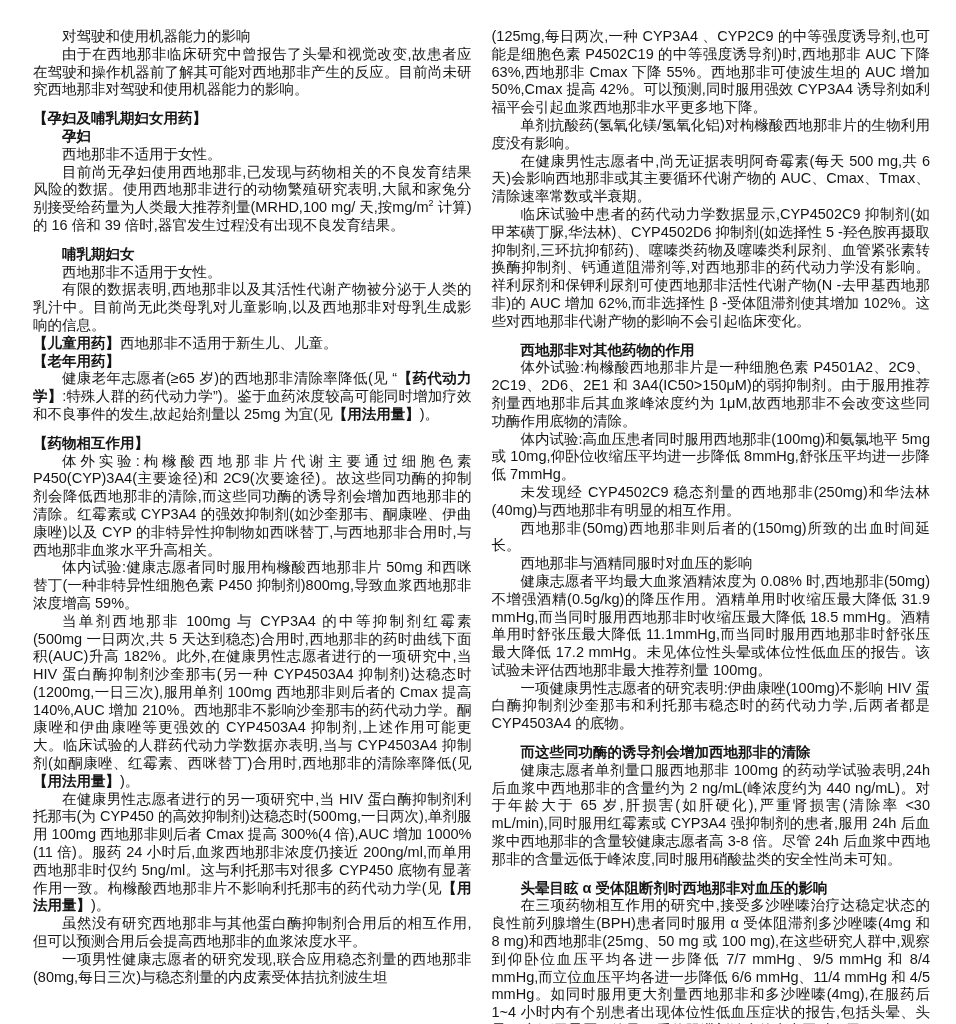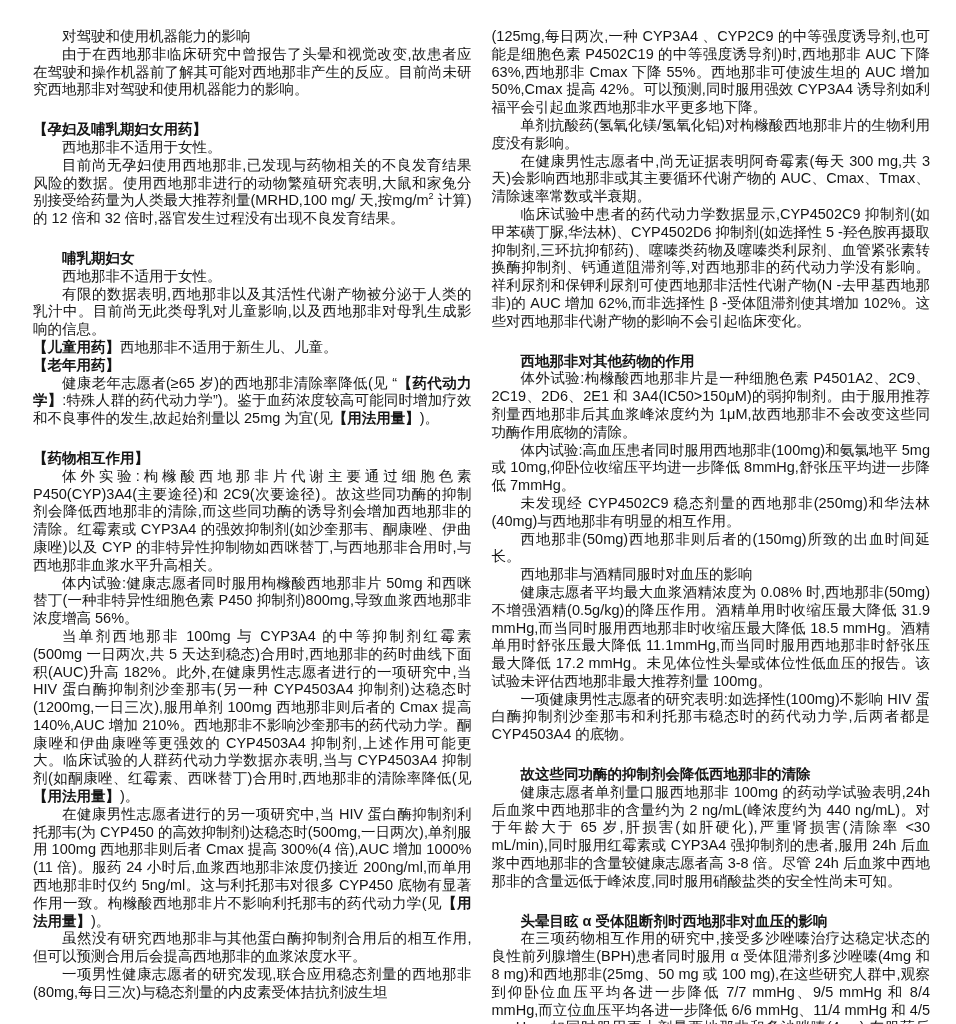--- a/index.html
+++ b/index.html
@@ -29,63 +29,64 @@
   .col {
     flex: 1 1 0;
     min-width: 0;
     text-align: justify;
   }
   p.block {
     margin: 0;
     text-align: justify;
   }
   p.indent { text-indent: 2em; }
-  p.gap { margin-top: 22px; }
+  p.gap { margin-top: 11px; }
   .b { font-weight: bold; }
   sup {
     font-size: 9px;
     line-height: 0;
     vertical-align: super;
   }
 </style>
 </head>
 <body>
 
 <div class="page" style="background: rgb(255, 255, 255); color: rgb(22, 22, 22);">
   <div class="col">
       <p class="block indent"><span>对驾驶和使用机器能力的影响</span></p>
       <p class="block indent"><span>由于在西地那非临床研究中曾报告了头晕和视觉改变,故患者应在驾驶和操作机器前了解其可能对西地那非产生的反应。目前尚未研究西地那非对驾驶和使用机器能力的影响。</span></p>
       <p class="block gap"><span class="b">【孕妇及哺乳期妇女用药】</span></p>
+      <p class="block indent"><span class="b">孕妇</span></p>
       <p class="block indent"><span>西地那非不适用于女性。</span></p>
-      <p class="block indent"><span>目前尚无孕妇使用西地那非,已发现与药物相关的不良发育结果风险的数据。使用西地那非进行的动物繁殖研究表明,大鼠和家兔分别接受给药量为人类最大推荐剂量(MRHD,100 mg/ 天,按mg/m</span><sup>2</sup><span> 计算)的 12 倍和 32 倍时,器官发生过程没有出现不良发育结果。</span></p>
+      <p class="block indent"><span>目前尚无孕妇使用西地那非,已发现与药物相关的不良发育结果风险的数据。使用西地那非进行的动物繁殖研究表明,大鼠和家兔分别接受给药量为人类最大推荐剂量(MRHD,100 mg/ 天,按mg/m</span><sup>2</sup><span> 计算)的 16 倍和 39 倍时,器官发生过程没有出现不良发育结果。</span></p>
       <p class="block indent gap"><span class="b">哺乳期妇女</span></p>
       <p class="block indent"><span>西地那非不适用于女性。</span></p>
       <p class="block indent"><span>有限的数据表明,西地那非以及其活性代谢产物被分泌于人类的乳汁中。目前尚无此类母乳对儿童影响,以及西地那非对母乳生成影响的信息。</span></p>
       <p class="block"><span class="b">【儿童用药】</span><span>西地那非不适用于新生儿、儿童。</span></p>
       <p class="block"><span class="b">【老年用药】</span></p>
       <p class="block indent"><span>健康老年志愿者(≥65 岁)的西地那非清除率降低(见 “</span><span class="b">【药代动力学】</span><span>:特殊人群的药代动力学”)。鉴于血药浓度较高可能同时增加疗效和不良事件的发生,故起始剂量以 25mg 为宜(见</span><span class="b">【用法用量】</span><span>)。</span></p>
       <p class="block gap"><span class="b">【药物相互作用】</span></p>
       <p class="block indent"><span>体外实验:枸橼酸西地那非片代谢主要通过细胞色素 P450(CYP)3A4(主要途径)和 2C9(次要途径)。故这些同功酶的抑制剂会降低西地那非的清除,而这些同功酶的诱导剂会增加西地那非的清除。红霉素或 CYP3A4 的强效抑制剂(如沙奎那韦、酮康唑、伊曲康唑)以及 CYP 的非特异性抑制物如西咪替丁,与西地那非合用时,与西地那非血浆水平升高相关。</span></p>
-      <p class="block indent"><span>体内试验:健康志愿者同时服用枸橼酸西地那非片 50mg 和西咪替丁(一种非特异性细胞色素 P450 抑制剂)800mg,导致血浆西地那非浓度增高 56%。</span></p>
+      <p class="block indent"><span>体内试验:健康志愿者同时服用枸橼酸西地那非片 50mg 和西咪替丁(一种非特异性细胞色素 P450 抑制剂)800mg,导致血浆西地那非浓度增高 59%。</span></p>
       <p class="block indent"><span>当单剂西地那非 100mg 与 CYP3A4 的中等抑制剂红霉素(500mg 一日两次,共 5 天达到稳态)合用时,西地那非的药时曲线下面积(AUC)升高 182%。此外,在健康男性志愿者进行的一项研究中,当 HIV 蛋白酶抑制剂沙奎那韦(另一种 CYP4503A4 抑制剂)达稳态时(1200mg,一日三次),服用单剂 100mg 西地那非则后者的 Cmax 提高 140%,AUC 增加 210%。西地那非不影响沙奎那韦的药代动力学。酮康唑和伊曲康唑等更强效的 CYP4503A4 抑制剂,上述作用可能更大。临床试验的人群药代动力学数据亦表明,当与 CYP4503A4 抑制剂(如酮康唑、红霉素、西咪替丁)合用时,西地那非的清除率降低(见</span><span class="b">【用法用量】</span><span>)。</span></p>
       <p class="block indent"><span>在健康男性志愿者进行的另一项研究中,当 HIV 蛋白酶抑制剂利托那韦(为 CYP450 的高效抑制剂)达稳态时(500mg,一日两次),单剂服用 100mg 西地那非则后者 Cmax 提高 300%(4 倍),AUC 增加 1000%(11 倍)。服药 24 小时后,血浆西地那非浓度仍接近 200ng/ml,而单用西地那非时仅约 5ng/ml。这与利托那韦对很多 CYP450 底物有显著作用一致。枸橼酸西地那非片不影响利托那韦的药代动力学(见</span><span class="b">【用法用量】</span><span>)。</span></p>
       <p class="block indent"><span>虽然没有研究西地那非与其他蛋白酶抑制剂合用后的相互作用,但可以预测合用后会提高西地那非的血浆浓度水平。</span></p>
       <p class="block indent"><span>一项男性健康志愿者的研究发现,联合应用稳态剂量的西地那非(80mg,每日三次)与稳态剂量的内皮素受体拮抗剂波生坦</span></p>
     </div>
   <div class="col">
       <p class="block"><span>(125mg,每日两次,一种 CYP3A4 、CYP2C9 的中等强度诱导剂,也可能是细胞色素 P4502C19 的中等强度诱导剂)时,西地那非 AUC 下降 63%,西地那非 Cmax 下降 55%。西地那非可使波生坦的 AUC 增加 50%,Cmax 提高 42%。可以预测,同时服用强效 CYP3A4 诱导剂如利福平会引起血浆西地那非水平更多地下降。</span></p>
       <p class="block indent"><span>单剂抗酸药(氢氧化镁/氢氧化铝)对枸橼酸西地那非片的生物利用度没有影响。</span></p>
-      <p class="block indent"><span>在健康男性志愿者中,尚无证据表明阿奇霉素(每天 300 mg,共 3 天)会影响西地那非或其主要循环代谢产物的 AUC、Cmax、Tmax、清除速率常数或半衰期。</span></p>
+      <p class="block indent"><span>在健康男性志愿者中,尚无证据表明阿奇霉素(每天 500 mg,共 6 天)会影响西地那非或其主要循环代谢产物的 AUC、Cmax、Tmax、清除速率常数或半衰期。</span></p>
       <p class="block indent"><span>临床试验中患者的药代动力学数据显示,CYP4502C9 抑制剂(如甲苯磺丁脲,华法林)、CYP4502D6 抑制剂(如选择性 5 -羟色胺再摄取抑制剂,三环抗抑郁药)、噻嗪类药物及噻嗪类利尿剂、血管紧张素转换酶抑制剂、钙通道阻滞剂等,对西地那非的药代动力学没有影响。祥利尿剂和保钾利尿剂可使西地那非活性代谢产物(N -去甲基西地那非)的 AUC 增加 62%,而非选择性 β -受体阻滞剂使其增加 102%。这些对西地那非代谢产物的影响不会引起临床变化。</span></p>
       <p class="block indent gap"><span class="b">西地那非对其他药物的作用</span></p>
       <p class="block indent"><span>体外试验:枸橼酸西地那非片是一种细胞色素 P4501A2、2C9、2C19、2D6、2E1 和 3A4(IC50&gt;150μM)的弱抑制剂。由于服用推荐剂量西地那非后其血浆峰浓度约为 1μM,故西地那非不会改变这些同功酶作用底物的清除。</span></p>
       <p class="block indent"><span>体内试验:高血压患者同时服用西地那非(100mg)和氨氯地平 5mg 或 10mg,仰卧位收缩压平均进一步降低 8mmHg,舒张压平均进一步降低 7mmHg。</span></p>
       <p class="block indent"><span>未发现经 CYP4502C9 稳态剂量的西地那非(250mg)和华法林(40mg)与西地那非有明显的相互作用。</span></p>
       <p class="block indent"><span>西地那非(50mg)西地那非则后者的(150mg)所致的出血时间延长。</span></p>
       <p class="block indent"><span>西地那非与酒精同服时对血压的影响</span></p>
       <p class="block indent"><span>健康志愿者平均最大血浆酒精浓度为 0.08% 时,西地那非(50mg)不增强酒精(0.5g/kg)的降压作用。酒精单用时收缩压最大降低 31.9 mmHg,而当同时服用西地那非时收缩压最大降低 18.5 mmHg。酒精单用时舒张压最大降低 11.1mmHg,而当同时服用西地那非时舒张压最大降低 17.2 mmHg。未见体位性头晕或体位性低血压的报告。该试验未评估西地那非最大推荐剂量 100mg。</span></p>
-      <p class="block indent"><span>一项健康男性志愿者的研究表明:如选择性(100mg)不影响 HIV 蛋白酶抑制剂沙奎那韦和利托那韦稳态时的药代动力学,后两者都是 CYP4503A4 的底物。</span></p>
-      <p class="block indent gap"><span class="b">故这些同功酶的抑制剂会降低西地那非的清除</span></p>
+      <p class="block indent"><span>一项健康男性志愿者的研究表明:伊曲康唑(100mg)不影响 HIV 蛋白酶抑制剂沙奎那韦和利托那韦稳态时的药代动力学,后两者都是 CYP4503A4 的底物。</span></p>
+      <p class="block indent gap"><span class="b">而这些同功酶的诱导剂会增加西地那非的清除</span></p>
       <p class="block indent"><span>健康志愿者单剂量口服西地那非 100mg 的药动学试验表明,24h 后血浆中西地那非的含量约为 2 ng/mL(峰浓度约为 440 ng/mL)。对于年龄大于 65 岁,肝损害(如肝硬化),严重肾损害(清除率 &lt;30 mL/min),同时服用红霉素或 CYP3A4 强抑制剂的患者,服用 24h 后血浆中西地那非的含量较健康志愿者高 3-8 倍。尽管 24h 后血浆中西地那非的含量远低于峰浓度,同时服用硝酸盐类的安全性尚未可知。</span></p>
       <p class="block indent gap"><span class="b">头晕目眩 α 受体阻断剂时西地那非对血压的影响</span></p>
       <p class="block indent"><span>在三项药物相互作用的研究中,接受多沙唑嗪治疗达稳定状态的良性前列腺增生(BPH)患者同时服用 α 受体阻滞剂多沙唑嗪(4mg 和 8 mg)和西地那非(25mg、50 mg 或 100 mg),在这些研究人群中,观察到仰卧位血压平均各进一步降低 7/7 mmHg、9/5 mmHg 和 8/4 mmHg,而立位血压平均各进一步降低 6/6 mmHg、11/4 mmHg 和 4/5 mmHg。如同时服用更大剂量西地那非和多沙唑嗪(4mg),在服药后 1~4 小时内有个别患者出现体位性低血压症状的报告,包括头晕、头晕目眩,而无晕厥。给予 α 受体阻滞剂治疗的患者同时服用</span></p>
     </div>
 </div>
 
 </body></html>

